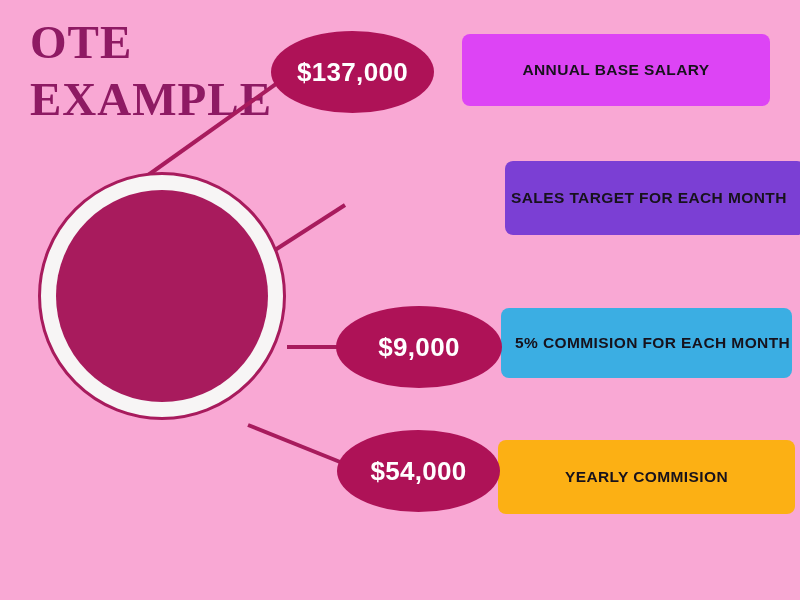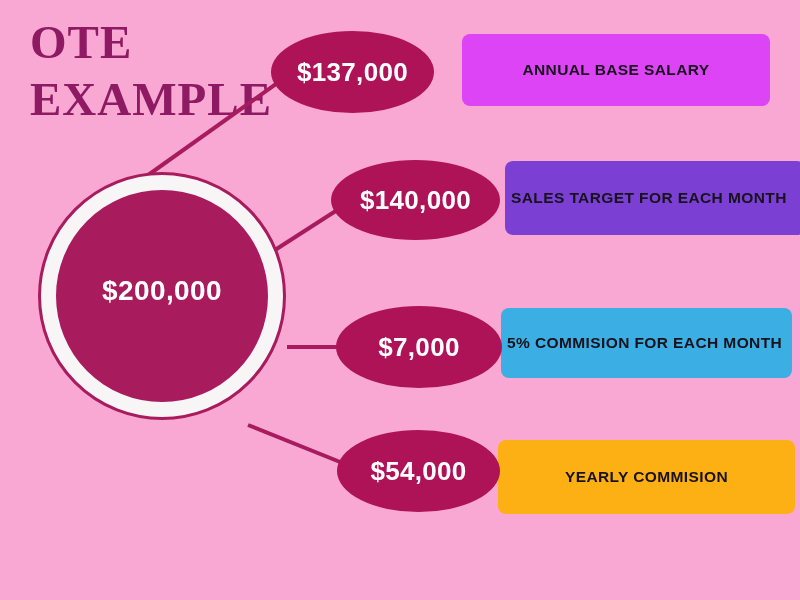--- a/index.html
+++ b/index.html
@@ -119,21 +119,21 @@
   #ellipse-1 { left: 271px; top: 31px;  width: 163px; height: 82px; }
   #label-1   { left: 462px; top: 34px;  width: 308px; height: 72px;
                background: #dd44f5; justify-content: center; }
   
   #ellipse-2 { left: 331px; top: 160px; width: 169px; height: 80px; }
   #label-2   { left: 505px; top: 161px; width: 300px; height: 74px;
                background: #7b3fd4; justify-content: flex-start; padding-left: 6px; }
   
   #ellipse-3 { left: 336px; top: 306px; width: 166px; height: 82px; }
   #label-3   { left: 501px; top: 308px; width: 291px; height: 70px;
-               background: #3baee3; justify-content: flex-start; padding-left: 6px; }
+               background: #3baee3; justify-content: flex-start; padding-left: 14px; }
   
   #ellipse-4 { left: 337px; top: 430px; width: 163px; height: 82px; }
   #label-4   { left: 498px; top: 440px; width: 297px; height: 74px;
                background: #fcb014; justify-content: center; }
 </style>
 </head>
 <body>
 
 <div id="canvas">
 
@@ -142,29 +142,27 @@
 
   <svg id="connectors" viewBox="0 0 800 600" xmlns="http://www.w3.org/2000/svg">
     <line x1="92" y1="215" x2="290" y2="74" stroke="#a81b5d" stroke-width="4"></line>
     <line x1="275" y1="250" x2="345" y2="205" stroke="#a81b5d" stroke-width="4"></line>
     <line x1="287" y1="347" x2="355" y2="347" stroke="#a81b5d" stroke-width="4"></line>
     <line x1="248" y1="425" x2="360" y2="470" stroke="#a81b5d" stroke-width="4"></line>
   </svg>
 
   <div id="hub">
     <div id="hub-inner">
-      <div id="hub-amount">$200,000</div>
     </div>
   </div>
 
   <div class="row-ellipse" id="ellipse-1">$137,000</div>
   <div class="row-label" id="label-1">ANNUAL BASE SALARY</div>
 
-  <div class="row-ellipse" id="ellipse-2">$140,000</div>
   <div class="row-label" id="label-2">SALES TARGET FOR EACH MONTH</div>
 
-  <div class="row-ellipse" id="ellipse-3">$7,000</div>
+  <div class="row-ellipse" id="ellipse-3">$9,000</div>
   <div class="row-label" id="label-3">5% COMMISION FOR EACH MONTH</div>
 
   <div class="row-ellipse" id="ellipse-4">$54,000</div>
   <div class="row-label" id="label-4">YEARLY COMMISION</div>
 
 </div>
 
 </body></html>

